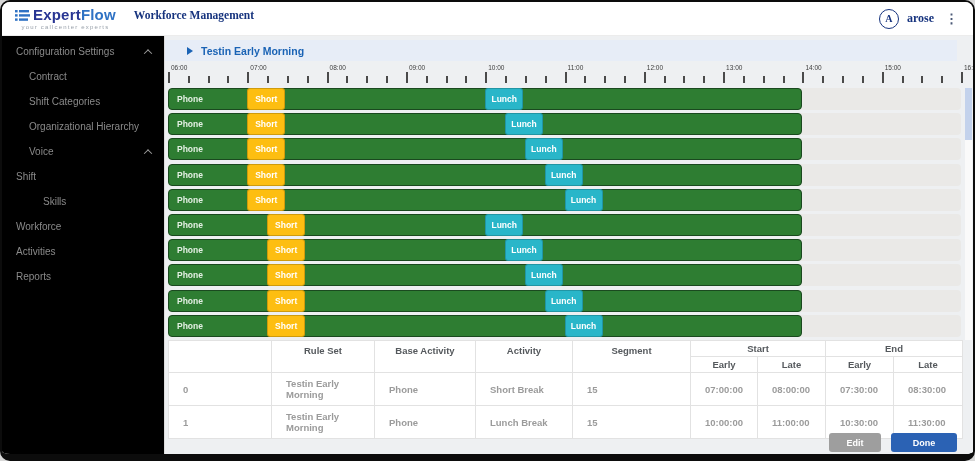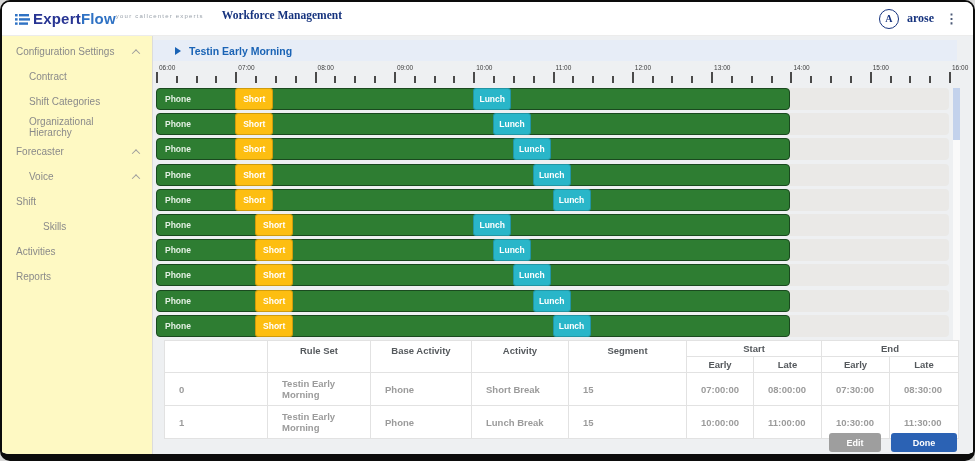--- a/index.html
+++ b/index.html
@@ -7,37 +7,37 @@
   body { font-family:"Liberation Sans", sans-serif; }
 
   .window{
     width:975px;height:461px;background:#fff;
     border:2px solid #0c0c0c;border-bottom-width:7px;border-radius:10px;
     overflow:hidden;display:flex;flex-direction:column;position:relative;
   }
 
   
   .hdr{height:33px;flex:none;display:flex;align-items:center;padding:0 12px 0 13px;background:#fff;}
-  .logo-block{display:flex;flex-direction:row;line-height:1;}
+  .logo-block{display:flex;flex-direction:column;line-height:1;}
   .logo-row{display:flex;align-items:flex-end;gap:3px;}
   .logo-icon{width:15px;height:13px;display:inline-block;}
   .brand{font-size:15px;font-weight:bold;color:#283593;letter-spacing:.2px;line-height:1;}
   .brand-flow{color:#2f72c4;font-weight:600;}
   .tagline{font-size:6px;color:#9aa2ab;letter-spacing:1.2px;margin-top:2px;text-align:center;}
   .app-title{font-family:"Liberation Serif",serif;font-weight:bold;color:#16337e;font-size:11.5px;margin-left:18px;margin-top:-8px;}
   .hdr-right{margin-left:auto;display:flex;align-items:center;gap:8px;}
   .avatar{width:20px;height:20px;border:1.5px solid #16337e;border-radius:50%;
     display:flex;align-items:center;justify-content:center;
     font-family:"Liberation Serif",serif;font-size:10px;font-weight:bold;color:#16337e;cursor:pointer;background:#fff;}
   .username{font-family:"Liberation Serif",serif;font-weight:bold;font-size:12px;color:#16337e;}
   .kebab{font-size:13px;color:#4c5a78;line-height:1;padding:0 3px;cursor:pointer;font-weight:bold;}
 
   
   .app-body{display:flex;flex:1;min-height:0;border-top:1px solid #ececec;}
-  .sidebar{width:151px;flex:none;background:#fef9c3;border-right:1px solid #dcdcdc;padding-top:3px;}
+  .sidebar{width:163px;flex:none;background:#000000;border-right:1px solid #dcdcdc;padding-top:3px;}
   .sb-item{height:25px;display:flex;align-items:center;font-size:10px;color:#8a8a8a;padding-right:13px;cursor:pointer;}
   .lvl0{padding-left:14px;} .lvl1{padding-left:27px;} .lvl2{padding-left:41px;}
   .chev{width:6px;height:6px;border-right:1.3px solid #9d9d9d;border-bottom:1.3px solid #9d9d9d;margin-left:auto;flex:none;}
   .chev.up{transform:rotate(-135deg) translate(-1px,-1px);}
   .chev.down{transform:rotate(45deg) translate(-1px,-1px);}
 
   .main{flex:1;min-width:0;background:#eef0f2;display:flex;flex-direction:column;position:relative;}
 
   
   .titlebar{height:21px;flex:none;margin:4px 16px 0 0;background:#e7edf7;display:flex;align-items:center;padding-left:22px;gap:8px;cursor:pointer;}
@@ -56,21 +56,21 @@
   .gtrack{position:absolute;left:0;height:22px;background:#eae9e7;border-radius:4px;}
   .gbar{position:absolute;left:0;top:0;height:22px;background:#2e7d32;border:1px solid #1a491f;border-radius:4px;cursor:pointer;}
   .gbar-label{position:absolute;left:8px;top:50%;transform:translateY(-50%);color:#e4f0e4;font-size:8.5px;font-weight:bold;}
   .gblock{position:absolute;top:-1px;height:22px;border-radius:3px;border:1px solid rgba(0,0,0,.18);
     display:flex;align-items:center;justify-content:center;color:#fff;font-size:8.5px;font-weight:bold;cursor:pointer;}
   .vscroll{position:absolute;left:797px;top:0;width:7px;height:252px;background:#fafafa;}
   .vthumb{position:absolute;top:0;left:0;width:7px;height:52px;background:#c3d2ec;cursor:pointer;}
 
   
   .table-area{flex:1;position:relative;background:#eef0f2;}
-  table{margin-left:11px;border-collapse:collapse;background:#fff;table-layout:fixed;width:794px;font-size:9.5px;}
+  table{margin-left:3px;border-collapse:collapse;background:#fff;table-layout:fixed;width:794px;font-size:9.5px;}
   th,td{border:1px solid #e2e2e2;}
   th{color:#55595d;font-weight:bold;height:16px;padding:1px 3px;text-align:center;}
   th.span-head{vertical-align:top;padding-top:4px;}
   td{color:#9b9b9b;height:33px;padding:2px 4px 2px 14px;text-align:left;font-weight:bold;}
 
   .actions{position:absolute;right:16px;bottom:2px;display:flex;gap:10px;}
   .btn{height:19px;border:none;border-radius:3px;color:#fff;font-weight:bold;font-size:9px;font-family:inherit;cursor:pointer;}
   .btn-edit{width:52px;background:#9e9e9e;}
   .btn-done{width:66px;background:#2b62b4;}
 </style>
@@ -113,33 +113,32 @@
         </div>
         <div class="sb-item lvl1">
           <span>Contract</span>
         </div>
         <div class="sb-item lvl1">
           <span>Shift Categories</span>
         </div>
         <div class="sb-item lvl1">
           <span>Organizational Hierarchy</span>
         </div>
-        <div class="sb-item lvl0">
-          <span>Forecaster</span>
-          <div class="chev up"></div>
-        </div>
         <div class="sb-item lvl1">
           <span>Voice</span>
           <div class="chev up"></div>
         </div>
         <div class="sb-item lvl0">
           <span>Shift</span>
         </div>
         <div class="sb-item lvl2">
           <span>Skills</span>
+        </div>
+        <div class="sb-item lvl0">
+          <span>Workforce</span>
         </div>
         <div class="sb-item lvl0">
           <span>Activities</span>
         </div>
         <div class="sb-item lvl0">
           <span>Reports</span>
         </div>
       </div>
 
     <div class="main">

